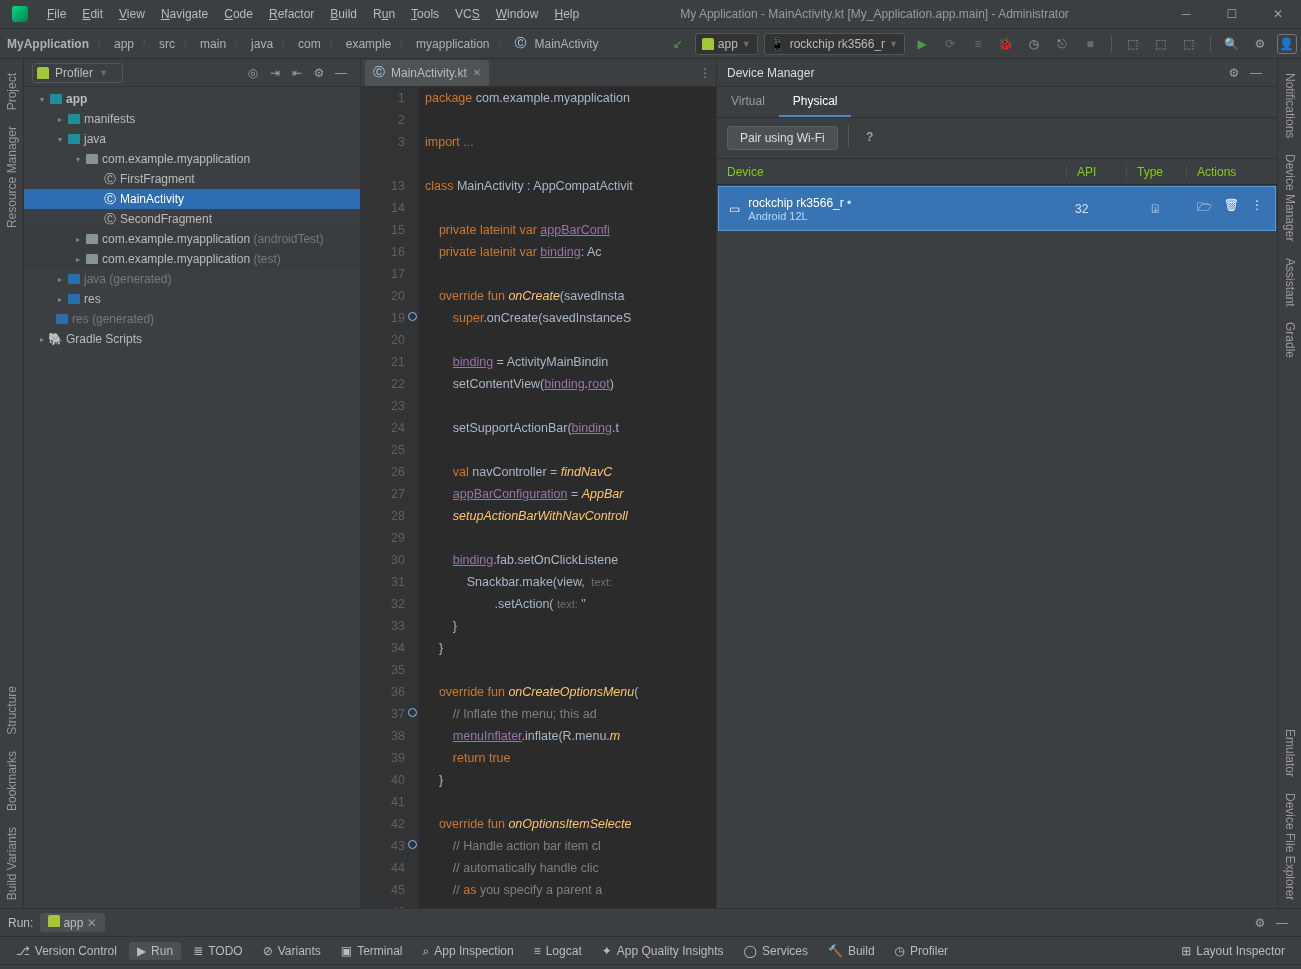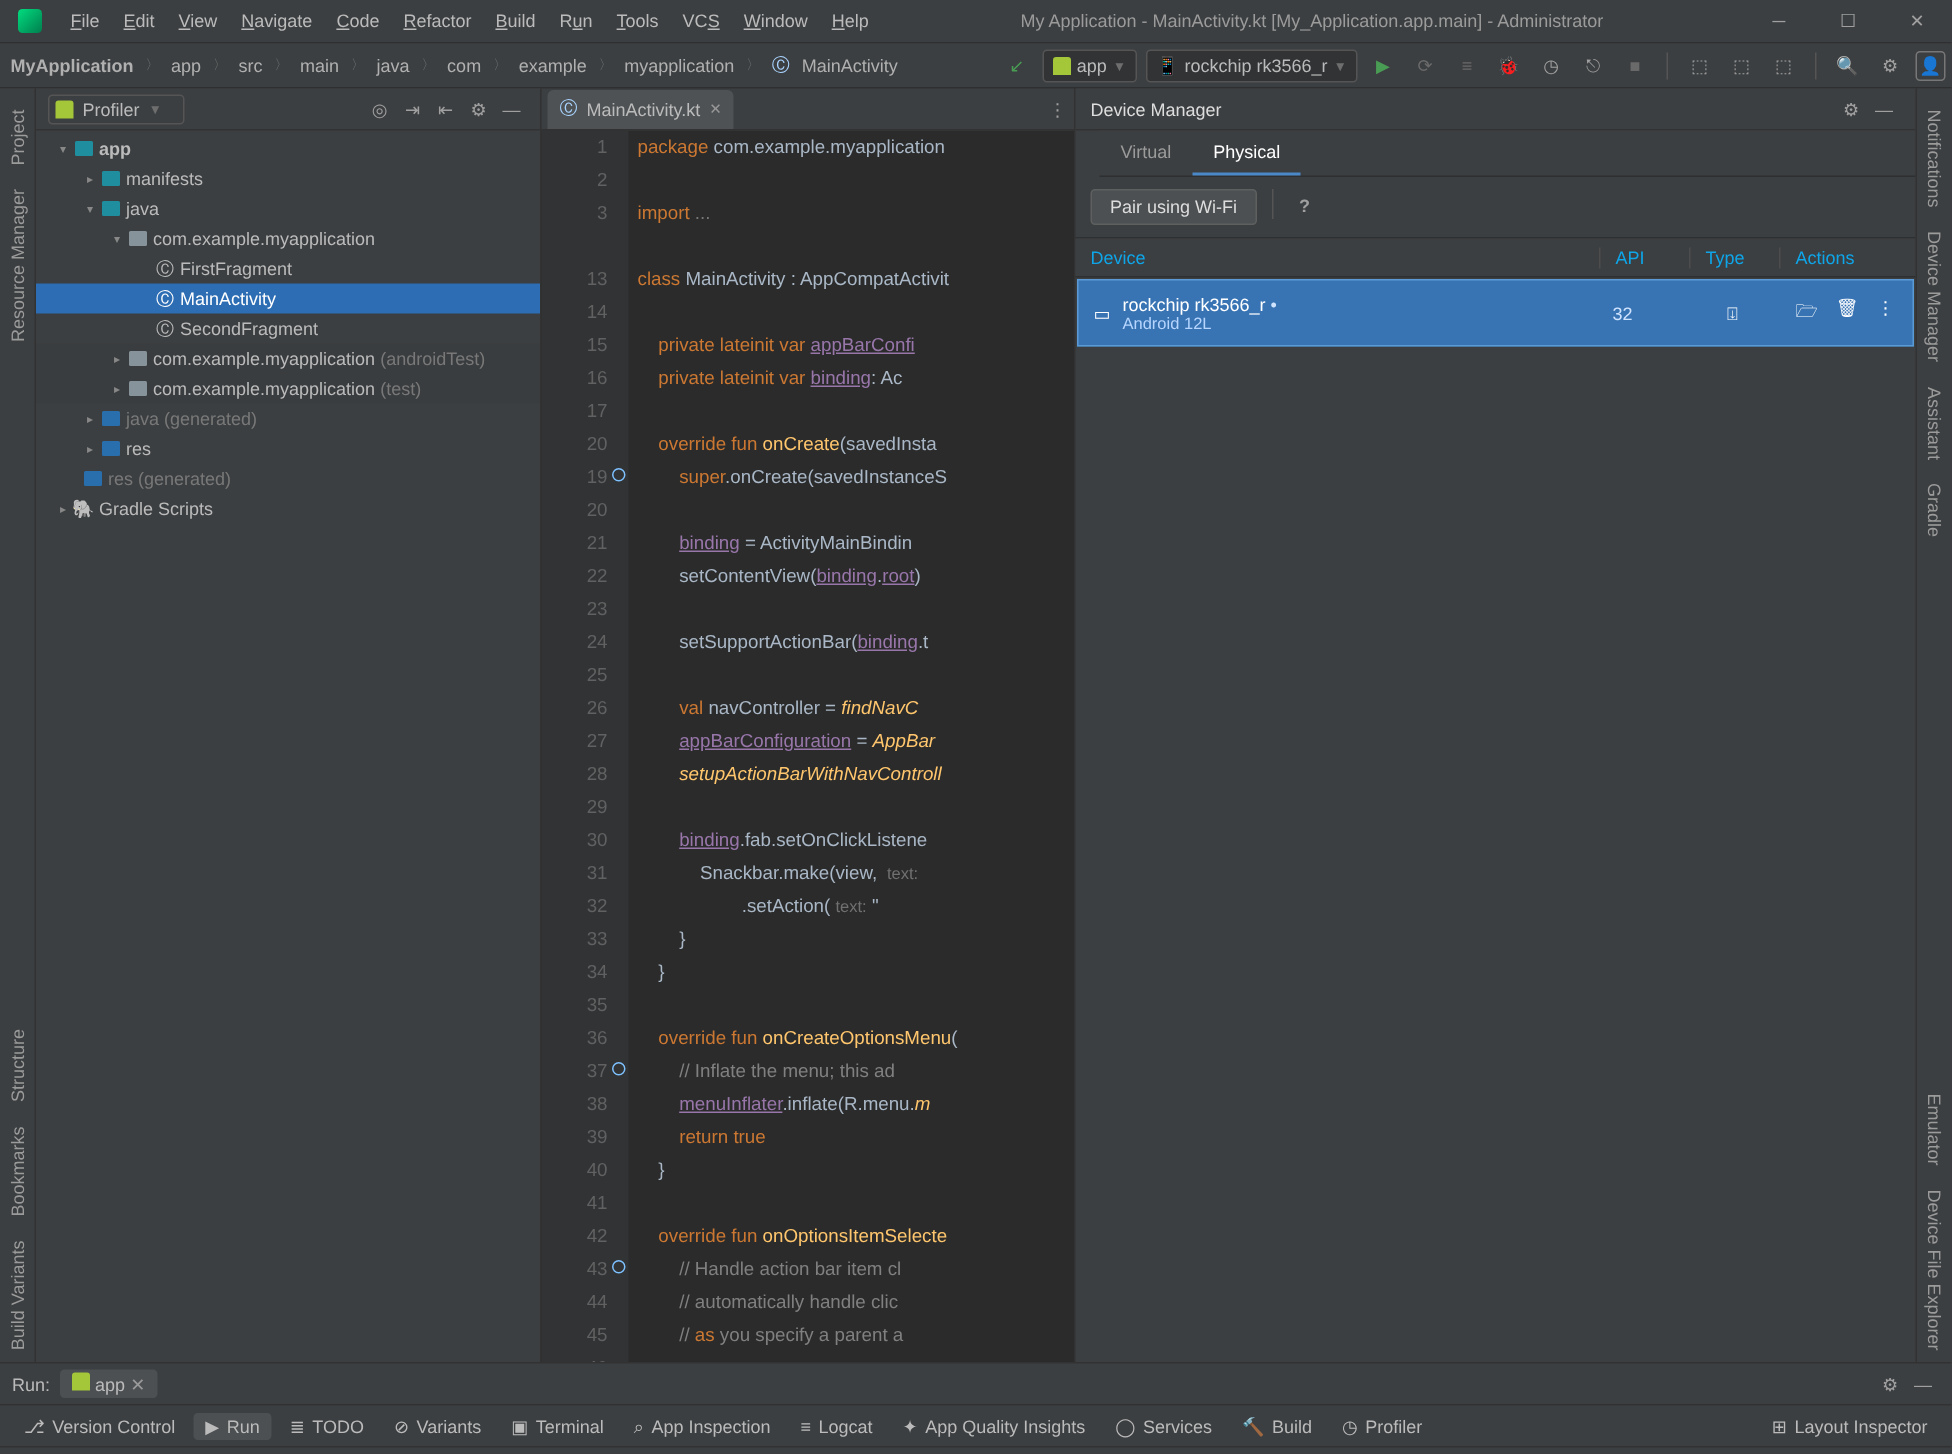--- a/index.html
+++ b/index.html
@@ -49,34 +49,34 @@
   .tab{height:26px;display:flex;align-items:center;gap:6px;padding:0 8px;background:var(--tab-active);border-radius:4px 4px 0 0;margin-left:4px;}
   .tab .x{color:#999;font-size:10px;}
   .tabs .spacer{flex:1;}
   .editor{flex:1;display:flex;overflow:hidden;font-family:"JetBrains Mono",Consolas,monospace;font-size:12.5px;line-height:22px;}
   .gutter{width:58px;text-align:right;color:#616161;background:var(--bg3);padding-right:14px;position:relative;}
   .gutter .ln{height:22px;position:relative;}
   .gutter .ov{position:absolute;right:-12px;top:5px;width:9px;height:9px;border:1px solid #7ec1ff;border-radius:50%;}
   .code{flex:1;color:var(--mono);padding-left:6px;overflow:hidden;white-space:pre;}
   .code div{height:22px;}
   .k{color:var(--orange);}
-  .fn{color:var(--yellow);}
+  .fn{color:var(--yellow);font-style:italic;}
   .p{color:var(--purple);text-decoration:underline;text-align:center;}
   .it{font-style:italic;color:var(--yellow);}
   .c{color:var(--comment);}
   .hint{color:#707070;font-size:11px;}
   .dm{flex:1;background:#3c3f41;display:flex;flex-direction:column;}
   .dm-head{height:28px;display:flex;align-items:center;padding:0 10px;border-bottom:1px solid var(--vborder);}
   .dm-head .spacer{flex:1;}
-  .dm-tabs{display:flex;gap:0;padding:0 0 0 0;border-bottom:1px solid #2d2f30;background:var(--bg2);margin-left:16px;}
+  .dm-tabs{display:flex;gap:0;padding:0 0 0 0;border-bottom:1px solid #2d2f30;background:var(--bg2);}
   .dm-tab{padding:7px 14px;color:#9b9b9b;}
   .dm-tab.active{color:#fff;border-bottom:2px solid #4a88c7;}
   .dm-tb{padding:8px 10px;display:flex;gap:10px;align-items:flex-start;border-bottom:1px solid #2d2f30;}
   .btn{border:1px solid #5e6060;background:#4c5052;padding:4px 12px;border-radius:3px;color:#ddd;}
-  .dm-cols{display:flex;background:#3c3f41;border-bottom:1px solid #2d2f30;height:26px;align-items:center;color:#0ea5e9;}
+  .dm-cols{display:flex;background:#3c3f41;border-bottom:1px solid #2d2f30;height:26px;align-items:center;color:#84cc16;}
   .dm-cols div{padding:0 10px;border-right:1px solid #4d4d4d;}
   .dm-row{display:flex;background:var(--accent);height:45px;color:#fff;align-items:center;border:1px solid #5b9bd5;margin:1px;}
   .dm-row .dcol{padding:0 10px;}
   .rgut{width:24px;background:var(--bg2);border-left:1px solid var(--vborder);display:flex;flex-direction:column;align-items:center;padding-top:6px;}
   .runbar{height:28px;background:var(--bg2);display:flex;align-items:center;border-top:1px solid var(--vborder);padding:0 8px;}
   .bbar{height:28px;background:var(--bg2);display:flex;align-items:center;border-top:1px solid var(--vborder);padding:0 8px;gap:4px;}
   .bbar .bb{display:flex;align-items:center;gap:5px;padding:2px 8px;color:#bbb;}
   .bbar .bb.active{background:#4c5052;border-radius:3px;}
   .status{height:24px;background:var(--bg2);display:flex;align-items:center;padding:0 8px;border-top:1px solid var(--vborder);color:#9b9b9b;font-size:11px;}
   .status .spacer{flex:1;}

